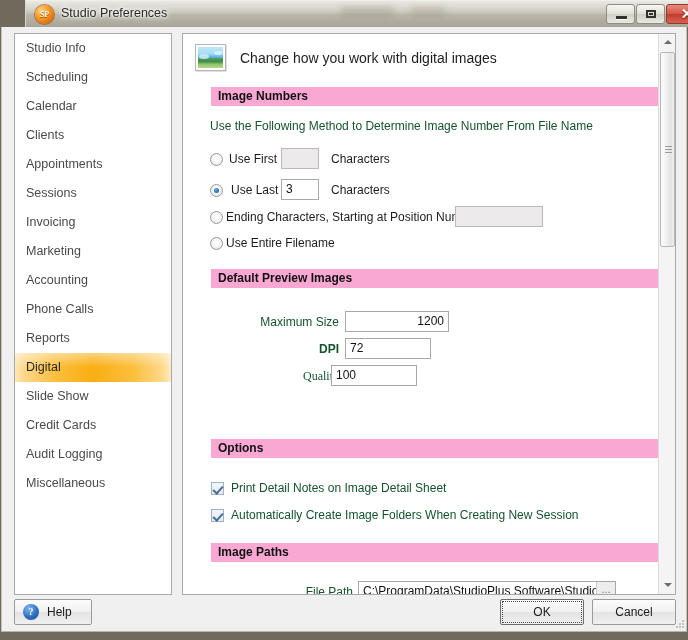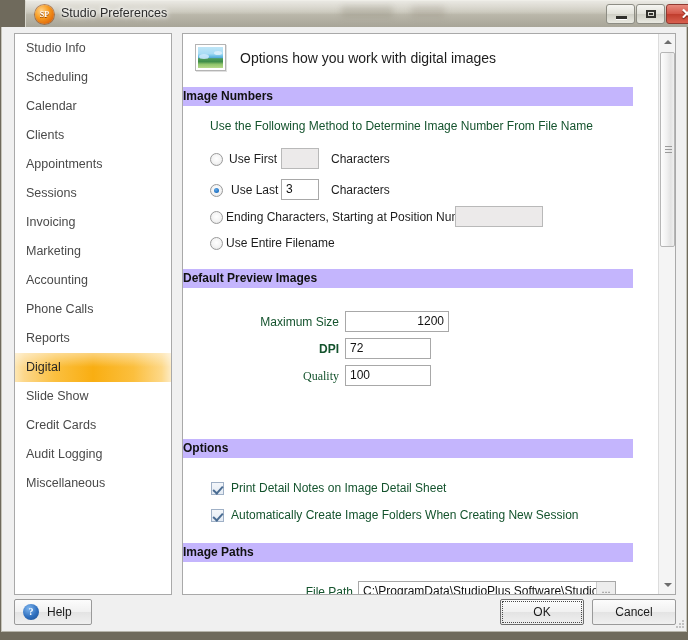--- a/index.html
+++ b/index.html
@@ -126,24 +126,24 @@
     content:"";position:absolute;left:1px;top:7px;width:10px;height:5px;
     background:#cfeafc;border-radius:50%;opacity:.85;
   }
   .photo-inner:after{
     content:"";position:absolute;right:1px;top:4px;width:8px;height:4px;
     background:#e4f3fd;border-radius:50%;opacity:.8;
   }
   .hdr-text{margin-left:14px;font-size:14px;color:#1d1d1d;white-space:nowrap;}
 
   .section-bar{
-    position:absolute;left:0;width:450px;height:19px;
-    background:#c4b5fd;
+    position:absolute;left:28px;width:450px;height:19px;
+    background:#f9a8d4;
     font-size:12px;font-weight:bold;color:#111;
-    line-height:19px;box-sizing:border-box;
+    line-height:19px;padding-left:7px;box-sizing:border-box;
     white-space:nowrap;
   }
   .lbl{position:absolute;font-size:12px;color:#14532d;white-space:nowrap;}
   .lbl.right{text-align:right;}
 
   .radio{
     position:absolute;width:13px;height:13px;border-radius:50%;
     box-sizing:border-box;
     background:radial-gradient(circle at 50% 42%, #ffffff 0%, #f3f3f3 55%, #dcdcdc 100%);
     border:1px solid #9a9a9a;
@@ -271,21 +271,21 @@
       <div class="nav-item"><span>Miscellaneous</span></div>
     </div>
 
     <div class="content-outer">
       <div class="content-inner">
 
         <div class="hdr-row">
           <div class="photo-icon">
             <div class="photo-inner"></div>
           </div>
-          <div class="hdr-text">Options how you work with digital images</div>
+          <div class="hdr-text">Change how you work with digital images</div>
         </div>
 
         <div class="section-bar" style="top:53px;">Image Numbers</div>
         <div class="lbl" style="left:27px;top:85px;">Use the Following Method to Determine Image Number From File Name</div>
 
         <div class="radio" style="left:27px;top:119px;"></div>
         <div class="radio-lbl" style="left:46px;top:118px;">Use First</div>
         <div class="tfield disabled" style="left:98px;top:114px;width:38px;"></div>
         <div class="radio-lbl" style="left:148px;top:118px;">Characters</div>
 
@@ -300,21 +300,21 @@
 
         <div class="radio" style="left:27px;top:203px;"></div>
         <div class="radio-lbl" style="left:43px;top:202px;">Use Entire Filename</div>
 
         <div class="section-bar" style="top:235px;">Default Preview Images</div>
         <div class="lbl right" style="left:20px;top:281px;width:136px;">Maximum Size</div>
         <div class="tfield" style="left:162px;top:277px;width:104px;text-align:right;">1200</div>
         <div class="lbl right" style="left:20px;top:308px;width:136px;font-weight:bold;">DPI</div>
         <div class="tfield" style="left:162px;top:304px;width:86px;">72</div>
         <div class="lbl right" style="left:20px;top:335px;width:136px;font-family:Liberation Serif, serif;">Quality</div>
-        <div class="tfield" style="left:162px;top:331px;width:86px;">100</div>
+        <div class="tfield" style="left:148px;top:331px;width:86px;">100</div>
 
         <div class="section-bar" style="top:405px;">Options</div>
         <div class="cbox on" style="left:28px;top:448px;"></div>
         <div class="lbl" style="left:48px;top:447px;">Print Detail Notes on Image Detail Sheet</div>
         <div class="cbox on" style="left:28px;top:475px;"></div>
         <div class="lbl" style="left:48px;top:474px;">Automatically Create Image Folders When Creating New Session</div>
 
         <div class="section-bar" style="top:509px;">Image Paths</div>
         <div class="lbl right" style="left:50px;top:551px;width:120px;">File Path</div>
         <div class="tfield pathfield" style="left:175px;top:547px;width:258px;">C:\ProgramData\StudioPlus Software\StudioPlu</div>

